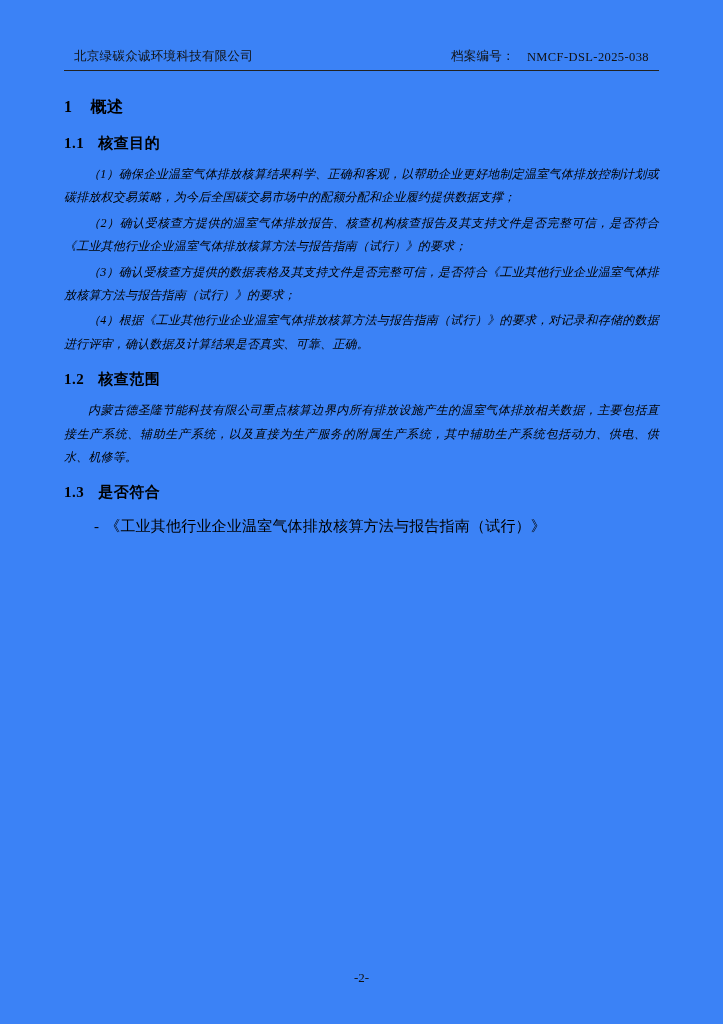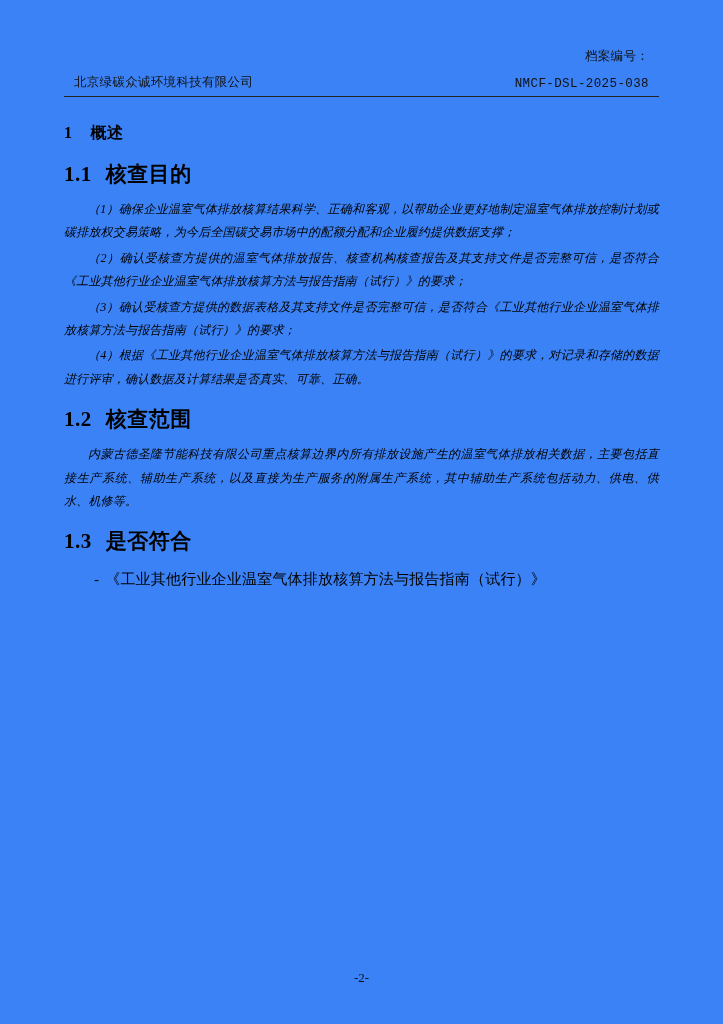--- a/index.html
+++ b/index.html
@@ -33,39 +33,38 @@
     letter-spacing: 0.3px;
   }
   .header-left {
     white-space: nowrap;
   }
   .header-right {
     display: flex;
     align-items: flex-end;
     gap: 12px;
     white-space: nowrap;
-    flex-direction: column;
   }
   .header-code {
-    font-family: Liberation Mono, monospace;
+    font-family: Liberation Serif, serif;
     letter-spacing: 0.4px;
   }
   
   h1.sec {
     font-size: 16px;
     font-weight: bold;
     margin: 0 0 16px 0;
     letter-spacing: 0.5px;
   }
   h1.sec .num {
     display: inline-block;
     margin-right: 18px;
   }
   h2.sub {
-    font-size: 21px;
+    font-size: 15px;
     font-weight: bold;
     margin: 14px 0 10px 0;
     letter-spacing: 0.5px;
   }
   h2.sub .num {
     display: inline-block;
     margin-right: 14px;
   }
   p.para {
     font-size: 12px;

